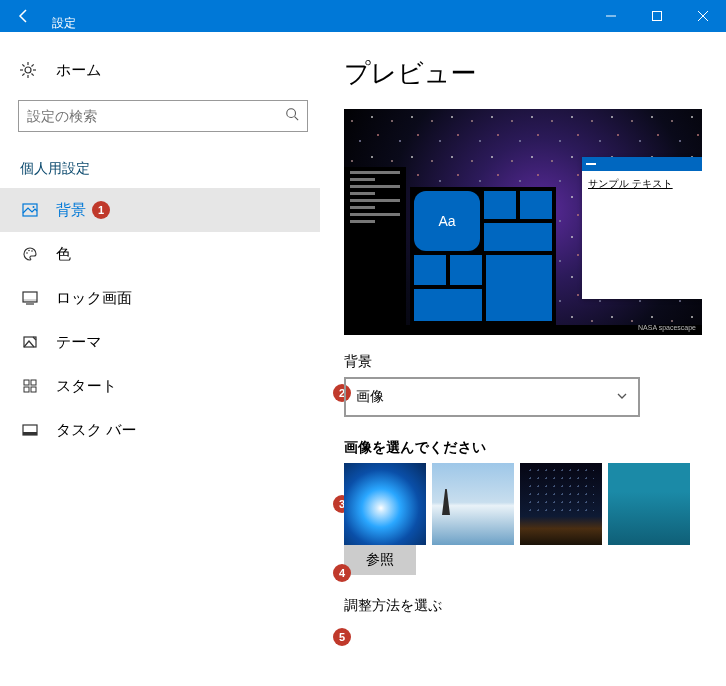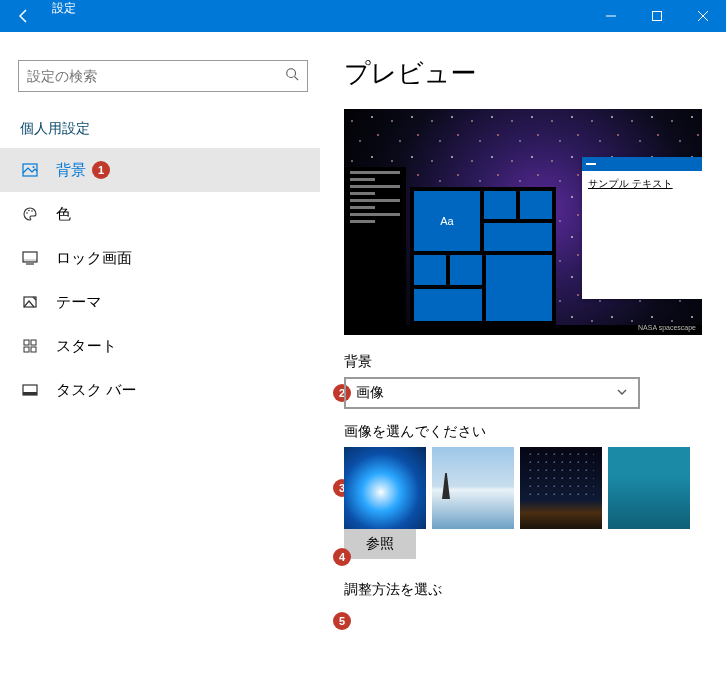--- a/index.html
+++ b/index.html
@@ -1,18 +1,18 @@
 <!DOCTYPE html>
 <html><head>
 <meta charset="utf-8">
 <style>
   * { box-sizing: border-box; margin: 0; padding: 0; font-family: "Yu Gothic UI", "Meiryo", sans-serif; }
   body { width: 726px; height: 686px; overflow: hidden; background: #fff; }
 
-  .titlebar { height: 32px; background: #0078d7; display: flex; align-items: flex-start; color: #fff; }
+  .titlebar { height: 32px; background: #0078d7; display: flex; align-items: flex-end; color: #fff; }
   .titlebar .back { width: 48px; height: 32px; display:flex; align-items:center; justify-content:center; }
   .titlebar .title { font-size: 12px; padding-left: 4px; flex: 1; }
   .titlebar .winbtn { width: 46px; height: 32px; display:flex; align-items:center; justify-content:center; }
   .titlebar .winbtn svg { width: 10px; height: 10px; }
 
   .content { display: flex; height: calc(100% - 32px); }
 
   .sidebar { width: 320px; padding: 18px 0 0 0; }
   .home { display:flex; align-items:center; padding: 6px 20px; height: 40px; font-size: 15px; }
   .home .icon { width: 20px; margin-right: 16px; display:flex; align-items:center; }
@@ -40,21 +40,21 @@
   .preview .p1 .row { height:3px; background:#777; margin:4px 6px; }
   .preview .p1 .row.s { width: 40%; }
   .preview .pstart { left:66px; top:78px; width:146px; height:138px; }
   .preview .tile { position:absolute; background:#0067c0; }
   .preview .sampwin { position:absolute; right:0; top:48px; width:120px; background:#fff; box-shadow: 0 1px 4px rgba(0,0,0,.3); text-decoration: underline;}
   .preview .sampwin .swtitle { height:14px; background:#0067c0; display:flex; align-items:center; padding-left:4px;}
   .preview .sampwin .swtitle .dash { width:10px; height:2px; background:#fff;}
   .preview .sampwin .swbody { height:128px; padding:6px; font-size:10px; color:#000;}
 
   .section-label { font-size: 14px; margin-top: 18px; margin-bottom: 6px; }
-  .dropdown { width: 296px; height: 32px; border: 2px solid #999; display:flex; align-items:center; padding: 0 10px; position:relative; font-size: 14px;}
+  .dropdown { width: 296px; height: 40px; border: 2px solid #999; display:flex; align-items:center; padding: 0 10px; position:relative; font-size: 14px;}
   .dropdown .chev { margin-left:auto; }
 
   .imgsel { display:flex; gap:6px; margin-top:6px; position:relative;}
   .thumb { width: 82px; height: 82px; position:relative; }
   .thumb.t1 { background: radial-gradient(circle at 45% 55%, #fff 0%, #cdeafe 6%, #2aa7ff 30%, #0a4fa8 60%, #052a5e 100%); }
   .thumb.t2 { background: linear-gradient(#9ec7e8 0%, #c8deee 48%, #e9f2f8 52%, #6da1c6 100%); position:relative;}
   .thumb.t2::after{content:"";position:absolute;left:10px;bottom:30px;width:8px;height:26px;background:#2b2b2b;clip-path:polygon(40% 0,60% 0,100% 100%,0 100%);} 
   .thumb.t3 { background: linear-gradient(#060614 0%, #0e1a34 65%, #4a2e12 80%, #1a1208 100%); }
   .thumb.t3::after{content:"";position:absolute;left:10%;top:5%;width:80%;height:60%;background:radial-gradient(circle at 30% 40%, rgba(120,150,200,.5) 1px, transparent 1px);background-size:8px 8px;}
   .thumb.t4 { background: linear-gradient(#1b8aa7 0%, #1b8aa7 35%, #0f5f77 100%); }
@@ -86,20 +86,38 @@
   <div class="winbtn">
       <svg viewBox="0 0 10 10">
         <line x1="0" y1="0" x2="10" y2="10" stroke="#fff" stroke-width="1"></line>
         <line x1="10" y1="0" x2="0" y2="10" stroke="#fff" stroke-width="1"></line>
       </svg>
     </div>
 </div>
 
 <div class="content">
   <div class="sidebar">
+    <div class="home">
+      <span class="icon">
+        <svg width="16" height="16" viewBox="0 0 16 16">
+            <circle cx="8" cy="8" r="3" stroke="#333" fill="none" stroke-width="1.2"></circle>
+            <g stroke="#333" stroke-width="1.2">
+              <line x1="8" y1="0" x2="8" y2="3"></line>
+              <line x1="8" y1="13" x2="8" y2="16"></line>
+              <line x1="0" y1="8" x2="3" y2="8"></line>
+              <line x1="13" y1="8" x2="16" y2="8"></line>
+              <line x1="2.3" y1="2.3" x2="4.5" y2="4.5"></line>
+              <line x1="11.5" y1="11.5" x2="13.7" y2="13.7"></line>
+              <line x1="2.3" y1="13.7" x2="4.5" y2="11.5"></line>
+              <line x1="11.5" y1="4.5" x2="13.7" y2="2.3"></line>
+            </g>
+          </svg>
+      </span>
+      <span>ホーム</span>
+    </div>
 
     <div class="searchbox">
       <input placeholder="設定の検索" style="">
       <span class="sicon">
         <svg width="14" height="14" viewBox="0 0 16 16">
             <circle cx="7" cy="7" r="5" stroke="#555" fill="none" stroke-width="1.2"></circle>
             <line x1="11" y1="11" x2="15" y2="15" stroke="#555" stroke-width="1.2"></line>
           </svg>
       </span>
     </div>
@@ -184,21 +202,21 @@
         <div class="row"></div>
           <div class="row s"></div>
         <div class="row"></div>
           <div class="row s"></div>
         <div class="row"></div>
           <div class="row s"></div>
         <div class="row"></div>
           <div class="row s"></div>
       </div>
       <div class="panel pstart">
-        <div class="tile" style="left:4px;top:4px;width:66px;height:60px;display:flex;align-items:center;justify-content:center;color:#fff;font-size:11px;">Aa</div>
+        <div class="tile" style="left:4px;top:4px;width:66px;height:60px;display:flex;align-items:center;justify-content:center;color:#fff;font-size:14px;border-radius:12px;">Aa</div>
         <div class="tile" style="left:74px;top:4px;width:32px;height:28px;"></div>
         <div class="tile" style="left:110px;top:4px;width:32px;height:28px;"></div>
         <div class="tile" style="left:74px;top:36px;width:68px;height:28px;"></div>
         <div class="tile" style="left:4px;top:68px;width:32px;height:30px;"></div>
         <div class="tile" style="left:40px;top:68px;width:32px;height:30px;"></div>
         <div class="tile" style="left:76px;top:68px;width:66px;height:66px;"></div>
         <div class="tile" style="left:4px;top:102px;width:68px;height:32px;"></div>
       </div>
       <div class="ptaskbar"></div>
       <div class="sampwin">
@@ -216,21 +234,21 @@
       <div class="dropdown">
         <span>画像</span>
         <span class="chev">
           <svg width="12" height="12" viewBox="0 0 12 12">
               <polyline points="2,4 6,8 10,4" stroke="#555" fill="none" stroke-width="1.3"></polyline>
             </svg>
         </span>
       </div>
     </div>
 
-    <div class="section-label" style="margin-top:14px;">画像を選んでください</div>
+    <div class="section-label" style="margin-top:22px;font-weight:bold;">画像を選んでください</div>
     <div class="imgsel relwrap">
       <span class="badge abs" style="left:-2px;top:41px;">3</span>
       <div class="thumb t1"></div>
       <div class="thumb t2"></div>
       <div class="thumb t3"></div>
       <div class="thumb t4"></div>
     </div>
 
     <div class="relwrap" style="display:inline-block;">
       <span class="badge abs" style="left:-2px;top:28px;">4</span>

